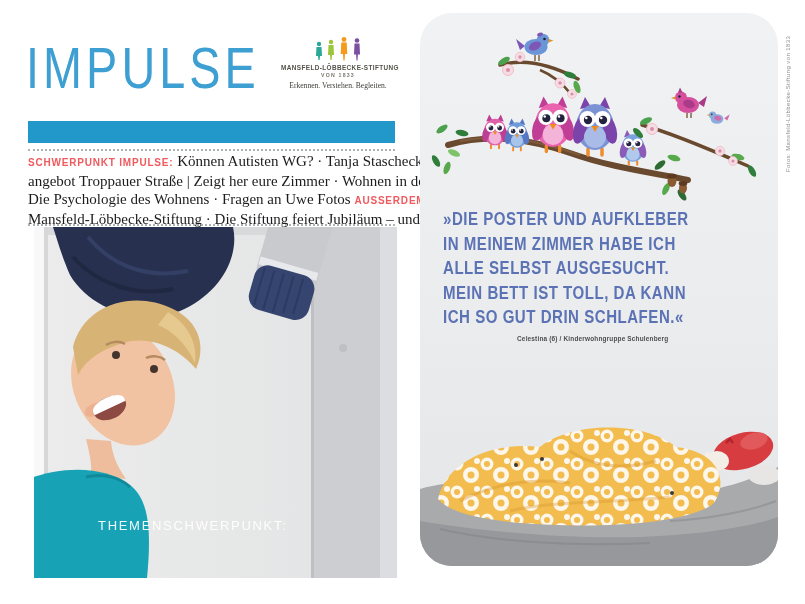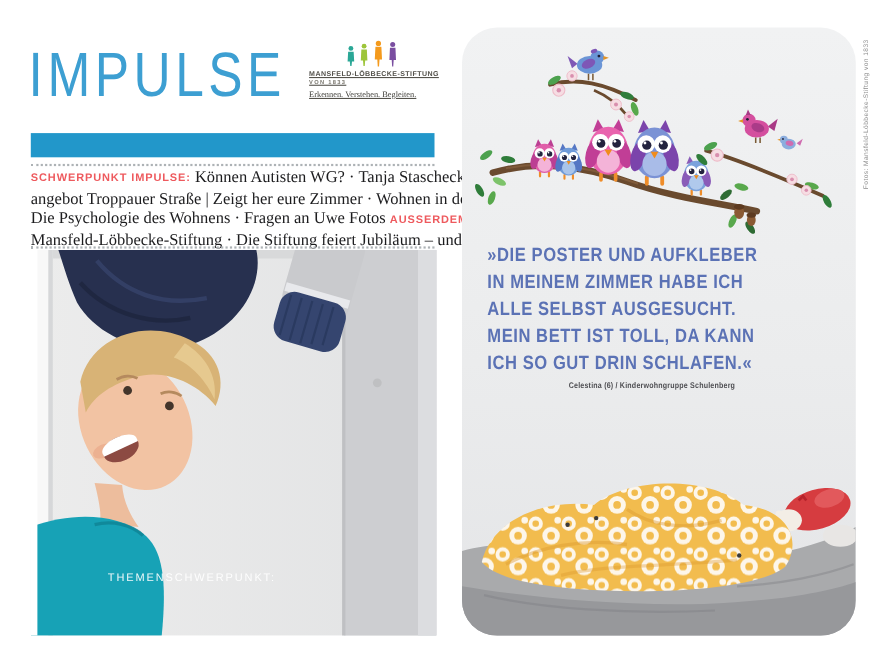--- a/index.html
+++ b/index.html
@@ -3,41 +3,41 @@
 <meta charset="utf-8">
 <style>
   html,body{margin:0;padding:0;background:#fff;}
   #canvas{position:relative;width:805px;height:603px;background:#fff;overflow:hidden;
           font-family:"Liberation Sans",sans-serif;}
   
   .left-page{position:absolute;left:0;top:0;width:405px;height:604px;}
   .masthead{position:absolute;left:26px;top:40px;font-size:57px;line-height:1;
             font-weight:400;color:#3d9fd2;letter-spacing:5px;
             transform:scaleX(.82);transform-origin:left top;white-space:nowrap;}
-  .logo{position:absolute;left:281px;top:36px;width:114px;color:#55534c;text-decoration:underline;}
+  .logo{position:absolute;left:281px;top:36px;width:114px;text-align:center;color:#55534c;}
   .logo svg{display:block;margin:0 auto 2px auto;}
   .logo-name{font-size:6.4px;font-weight:bold;letter-spacing:.4px;white-space:nowrap;color:#53514b;}
   .logo-year{font-size:5.2px;font-weight:bold;letter-spacing:1.2px;color:#7b786f;margin-top:1px;}
   .logo-tagline{font-family:"Liberation Serif",serif;font-size:7.6px;color:#3f3e39;margin-top:3px;}
   .header-bar{position:absolute;left:28px;top:121px;width:367px;height:22px;background:#2297ca;}
   .dotted{position:absolute;left:28px;width:367px;height:0;border-top:2px dotted #adb2b5;}
   .dot1{top:149px;} .dot2{top:224px;}
   .teaser{position:absolute;left:28px;top:152px;width:369px;
           font-family:"Liberation Serif",serif;font-size:15px;line-height:18.3px;color:#1c1c1e;}
   .teaser .tline{text-align:justify;text-align-last:justify;white-space:nowrap;}
   .teaser .tline.last{text-align-last:left;}
   .rlabel{font-family:"Liberation Sans",sans-serif;font-weight:bold;font-size:10px;
           letter-spacing:.8px;color:#ee5a5e;vertical-align:.5px;}
   .cover-photo{position:absolute;left:28px;top:227px;width:369px;height:351px;overflow:hidden;}
   .cover-photo svg{display:block;}
   .photo-caption{position:absolute;left:70px;top:292px;color:rgba(255,255,255,.93);
-                 font-size:10px;letter-spacing:1.7px;line-height:13px;white-space:nowrap;}
+                 font-size:13px;letter-spacing:1.7px;line-height:13px;white-space:nowrap;}
   .photo-caption .cap2{margin-left:9px;}
   
-  .right-page{position:absolute;left:420px;top:25px;width:358px;height:553px;
+  .right-page{position:absolute;left:420px;top:13px;width:358px;height:553px;
               background:linear-gradient(180deg,#f1f2f3 0%,#ebeced 55%,#e4e5e7 100%);overflow:hidden;border-radius:32px;}
   .stickers{position:absolute;left:0;top:0;width:358px;height:200px;}
   .quote-wrap{position:absolute;left:23px;top:194px;width:300px;
               transform:scaleX(.86);transform-origin:left top;}
   .quote-line{font-weight:bold;font-size:17.5px;line-height:24.5px;letter-spacing:.6px;
               color:#5b72b5;white-space:nowrap;}
   .quote-attr{width:262px;text-align:right;font-size:7.5px;font-weight:bold;color:#4e4e52;
               margin-top:4px;letter-spacing:.2px;}
   .bed{position:absolute;left:0;top:388px;width:358px;height:165px;}
   

